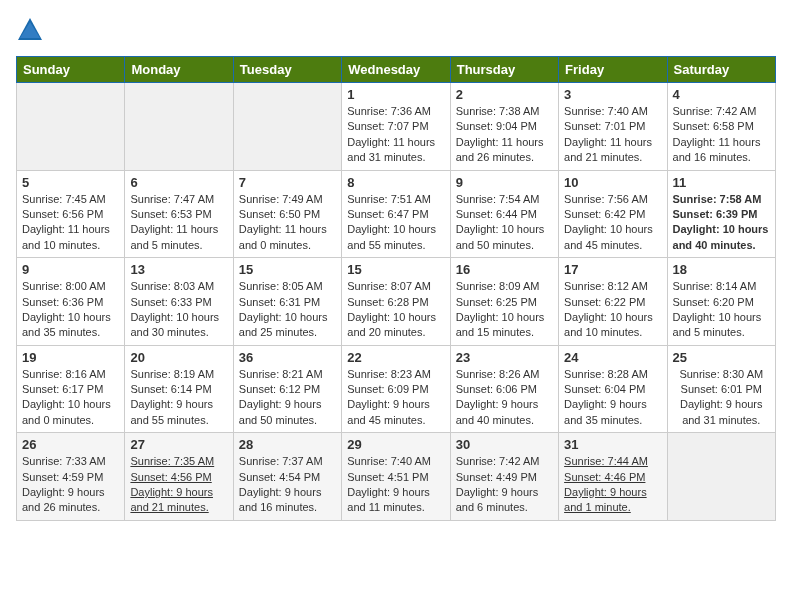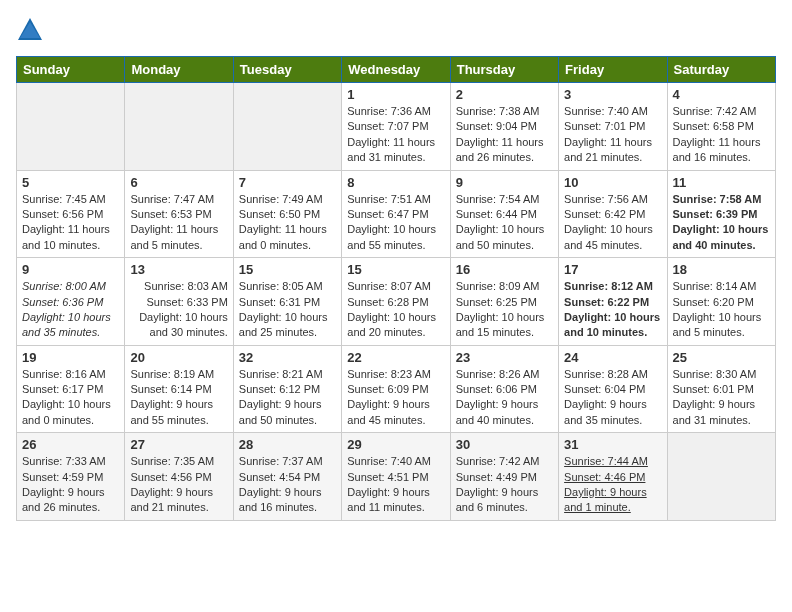--- a/index.html
+++ b/index.html
@@ -205,28 +205,28 @@
           <div class="day-number">11</div>
           <div class="day-info" style="white-space: pre-line; font-weight: bold;">Sunrise: 7:58 AM
 Sunset: 6:39 PM
 Daylight: 10 hours
 and 40 minutes.</div>
         </td>
       </tr>
       <tr>
         <td>
           <div class="day-number">9</div>
-          <div class="day-info" style="white-space: pre-line; font-style: italic;">Sunrise: 8:00 AM
+          <div class="day-info" style="white-space: pre-line;">Sunrise: 8:00 AM
 Sunset: 6:36 PM
 Daylight: 10 hours
 and 35 minutes.</div>
         </td>
         <td>
           <div class="day-number">13</div>
-          <div class="day-info" style="white-space: pre-line; text-align: right;">Sunrise: 8:03 AM
+          <div class="day-info" style="white-space: pre-line;">Sunrise: 8:03 AM
 Sunset: 6:33 PM
 Daylight: 10 hours
 and 30 minutes.</div>
         </td>
         <td>
           <div class="day-number">15</div>
           <div class="day-info" style="white-space: pre-line;">Sunrise: 8:05 AM
 Sunset: 6:31 PM
 Daylight: 10 hours
 and 25 minutes.</div>
@@ -240,21 +240,21 @@
         </td>
         <td>
           <div class="day-number">16</div>
           <div class="day-info" style="white-space: pre-line;">Sunrise: 8:09 AM
 Sunset: 6:25 PM
 Daylight: 10 hours
 and 15 minutes.</div>
         </td>
         <td>
           <div class="day-number">17</div>
-          <div class="day-info" style="white-space: pre-line; font-weight: bold;">Sunrise: 8:12 AM
+          <div class="day-info" style="white-space: pre-line;">Sunrise: 8:12 AM
 Sunset: 6:22 PM
 Daylight: 10 hours
 and 10 minutes.</div>
         </td>
         <td>
           <div class="day-number">18</div>
           <div class="day-info" style="white-space: pre-line;">Sunrise: 8:14 AM
 Sunset: 6:20 PM
 Daylight: 10 hours
 and 5 minutes.</div>
@@ -269,21 +269,21 @@
 and 0 minutes.</div>
         </td>
         <td>
           <div class="day-number">20</div>
           <div class="day-info" style="white-space: pre-line;">Sunrise: 8:19 AM
 Sunset: 6:14 PM
 Daylight: 9 hours
 and 55 minutes.</div>
         </td>
         <td>
-          <div class="day-number">32</div>
+          <div class="day-number">36</div>
           <div class="day-info" style="white-space: pre-line;">Sunrise: 8:21 AM
 Sunset: 6:12 PM
 Daylight: 9 hours
 and 50 minutes.</div>
         </td>
         <td>
           <div class="day-number">22</div>
           <div class="day-info" style="white-space: pre-line;">Sunrise: 8:23 AM
 Sunset: 6:09 PM
 Daylight: 9 hours
@@ -298,37 +298,37 @@
         </td>
         <td>
           <div class="day-number">24</div>
           <div class="day-info" style="white-space: pre-line;">Sunrise: 8:28 AM
 Sunset: 6:04 PM
 Daylight: 9 hours
 and 35 minutes.</div>
         </td>
         <td>
           <div class="day-number">25</div>
-          <div class="day-info" style="white-space: pre-line;">Sunrise: 8:30 AM
+          <div class="day-info" style="white-space: pre-line; text-align: center;">Sunrise: 8:30 AM
 Sunset: 6:01 PM
 Daylight: 9 hours
 and 31 minutes.</div>
         </td>
       </tr>
       <tr class="last-row">
         <td>
           <div class="day-number">26</div>
           <div class="day-info" style="white-space: pre-line;">Sunrise: 7:33 AM
 Sunset: 4:59 PM
 Daylight: 9 hours
 and 26 minutes.</div>
         </td>
         <td>
           <div class="day-number">27</div>
-          <div class="day-info" style="white-space: pre-line;">Sunrise: 7:35 AM
+          <div class="day-info" style="white-space: pre-line; text-decoration: underline;">Sunrise: 7:35 AM
 Sunset: 4:56 PM
 Daylight: 9 hours
 and 21 minutes.</div>
         </td>
         <td>
           <div class="day-number">28</div>
           <div class="day-info" style="white-space: pre-line;">Sunrise: 7:37 AM
 Sunset: 4:54 PM
 Daylight: 9 hours
 and 16 minutes.</div>

